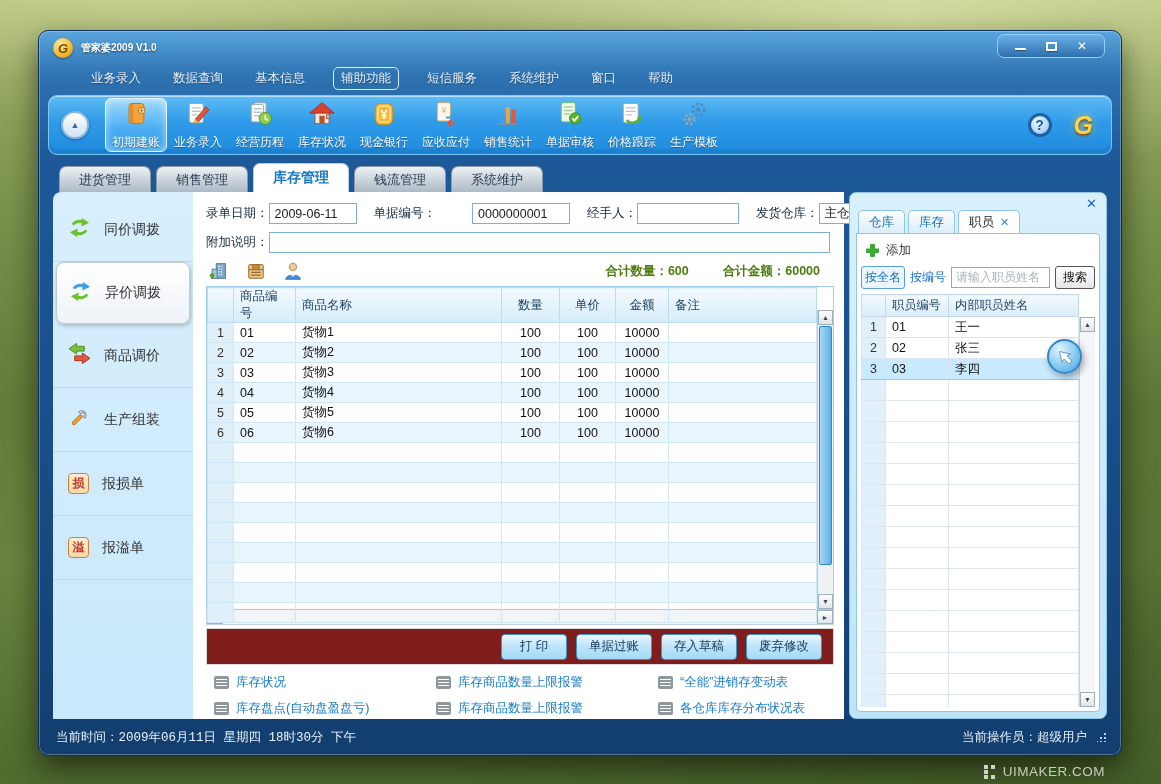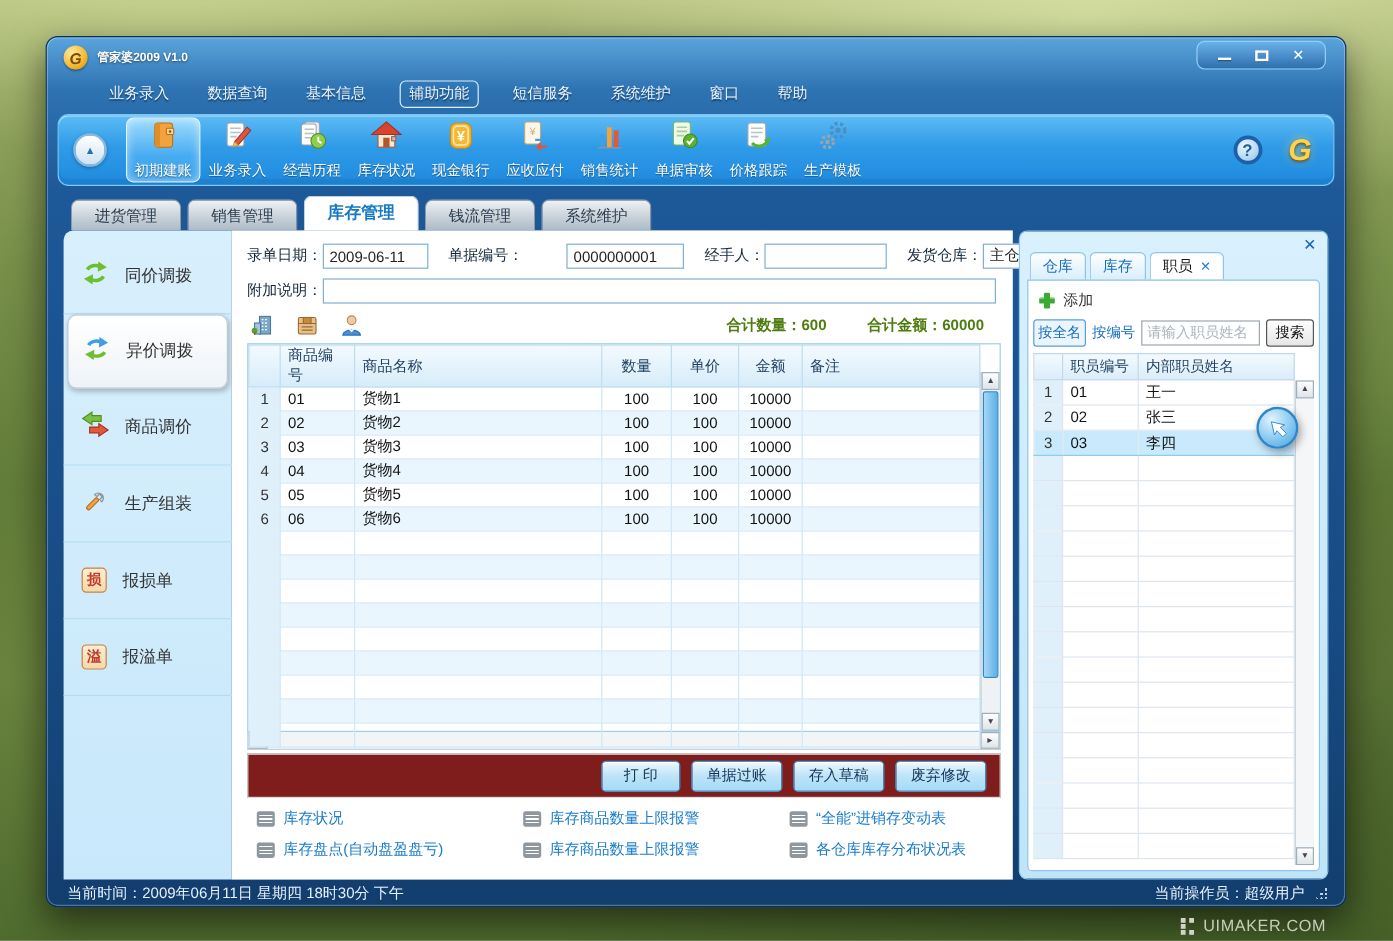--- a/index.html
+++ b/index.html
@@ -192,22 +192,22 @@
   .rp-vscroll { position:absolute; top:23px; right:0; bottom:0; width:16px;
     background:#f4f6f8; border-left:1px solid #c8d4dc; }
 
   .cursor-badge { position:absolute; right:24px; top:146px; width:35px; height:35px;
     border-radius:50%; border:2px solid #2f86c8;
     background:radial-gradient(circle at 35% 28%,#e2f4fe,#7cc3ef 62%,#47a0dc);
     box-shadow:2px 3px 7px rgba(0,0,0,.35); display:flex; align-items:center; justify-content:center;
     z-index:5; }
 
   
-  .statusbar { height:22px; display:flex; align-items:center; justify-content:space-between;
-    padding:0 14px 0 17px; color:#e6f1fb; font-size:12.5px; }
+  .statusbar { height:36px; display:flex; align-items:center; justify-content:space-between;
+    padding:0 14px 0 17px; color:#e6f1fb; font-size:12.5px;font-family:Liberation Mono, monospace; }
   .status-right { display:flex; align-items:center; gap:10px; }
   .grip { width:10px; height:10px;
     background:
       radial-gradient(circle 1.2px at 8px 2px,#bcd4ea 99%,transparent),
       radial-gradient(circle 1.2px at 8px 6px,#bcd4ea 99%,transparent),
       radial-gradient(circle 1.2px at 8px 10px,#bcd4ea 99%,transparent),
       radial-gradient(circle 1.2px at 4px 6px,#bcd4ea 99%,transparent),
       radial-gradient(circle 1.2px at 4px 10px,#bcd4ea 99%,transparent),
       radial-gradient(circle 1.2px at 0px 10px,#bcd4ea 99%,transparent); }
 

